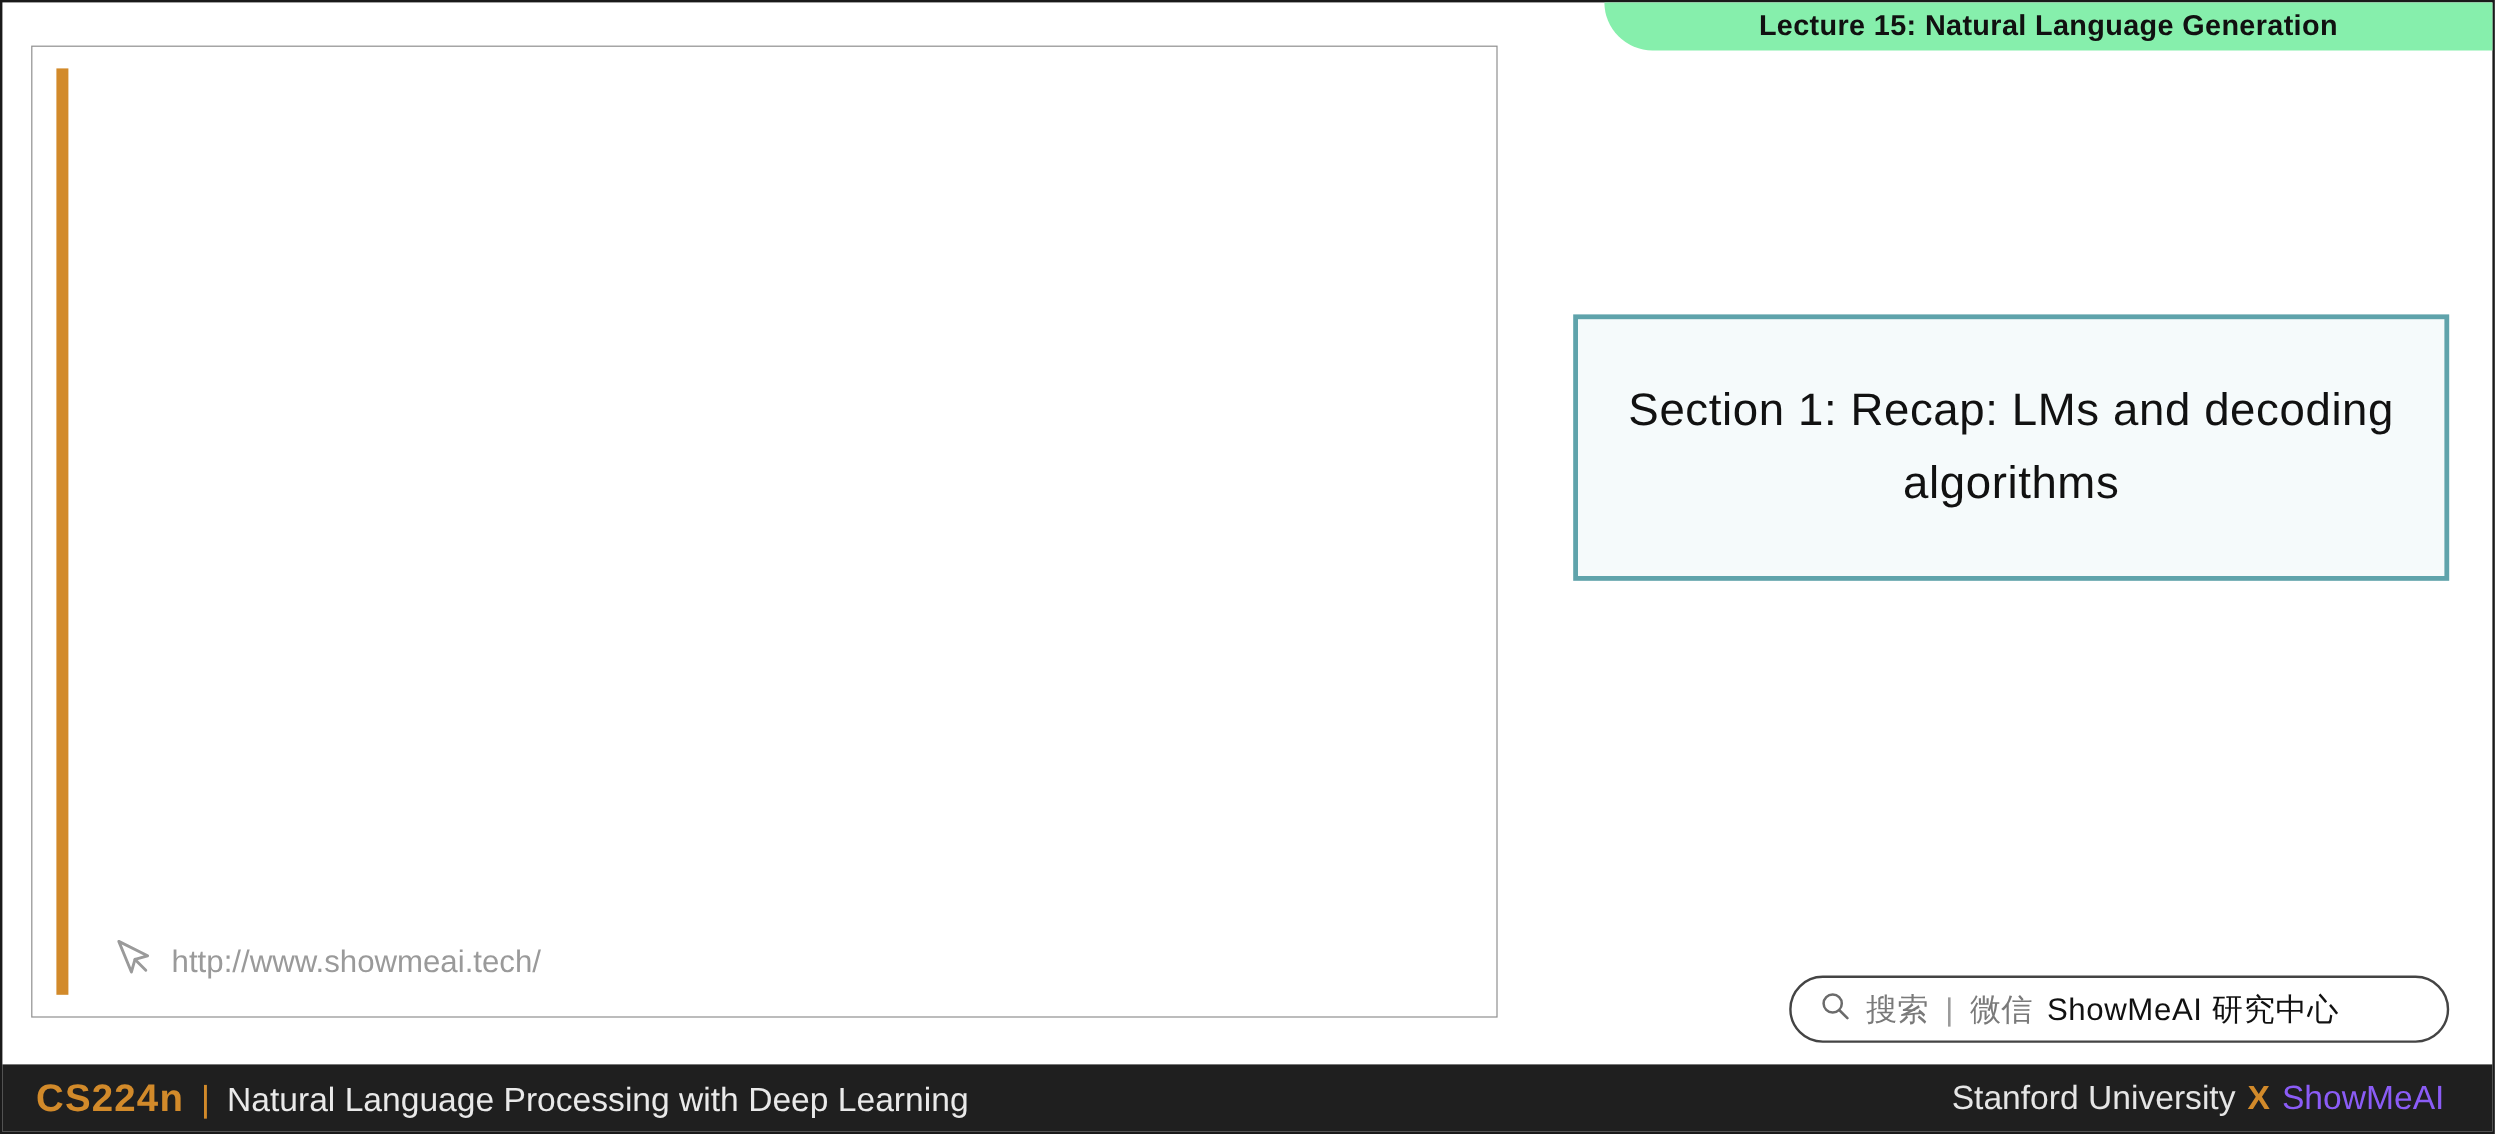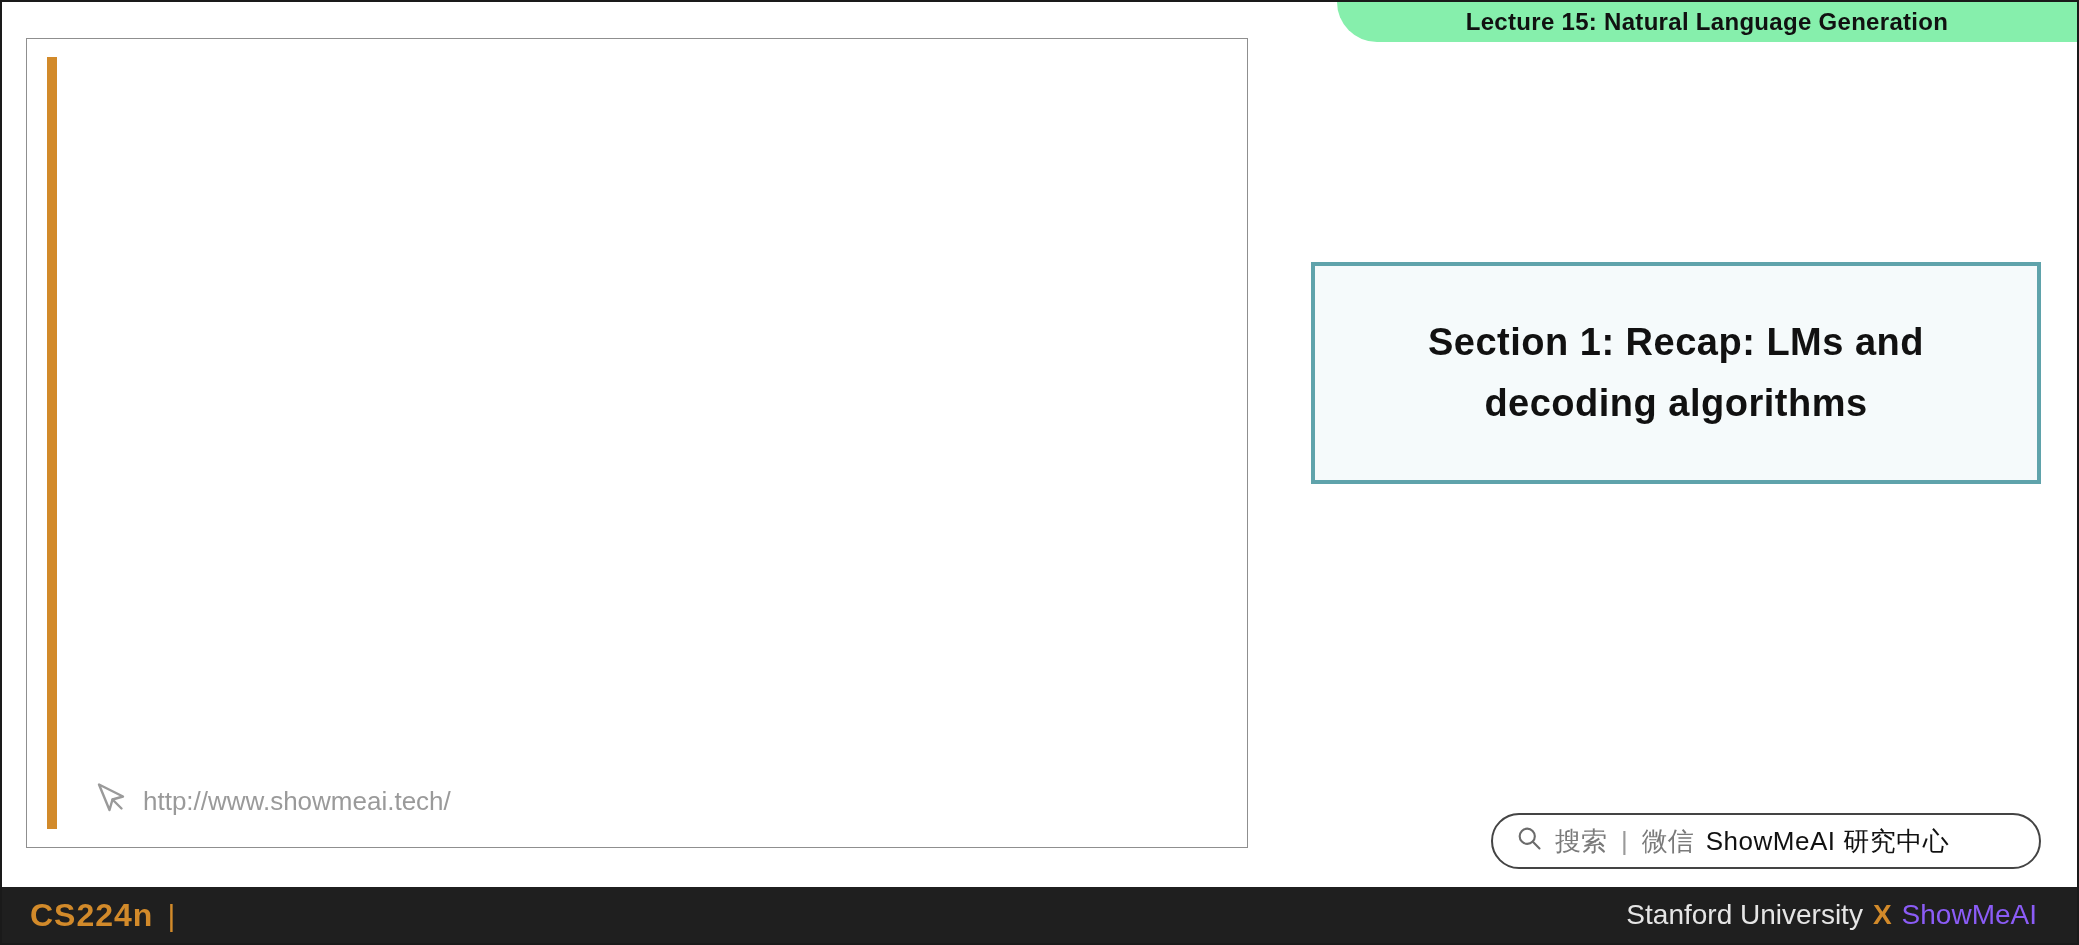--- a/index.html
+++ b/index.html
@@ -83,21 +83,21 @@
     height: 222px;
     background: #f5fafb;
     border: 4px solid #5fa3ab;
     display: flex;
     align-items: center;
     justify-content: center;
     text-align: center;
     padding: 20px 40px;
   }
   .callout-box .txt {
-    font-weight: 700;
+    font-weight: 400;
     font-size: 38px;
     line-height: 1.6;
     color: #111;
     letter-spacing: 0.5px;
   }
   .search-pill {
     position: absolute;
     right: 36px;
     bottom: 74px;
     width: 550px;
@@ -179,20 +179,21 @@
     <span class="hint">搜索</span>
     <span class="divider">|</span>
     <span class="hint">微信</span>
     <span class="brand">ShowMeAI 研究中心</span>
   </div>
 
   <div class="footer">
     <div class="footer-left">
       <span class="course">CS224n</span>
       <span class="pipe">|</span>
+      <span class="subtitle">Natural Language Processing with Deep Learning</span>
     </div>
     <div class="footer-right">
       <span class="uni">Stanford University</span>
       <span class="x">X</span>
       <span class="org">ShowMeAI</span>
     </div>
   </div>
 
 </div>
 

